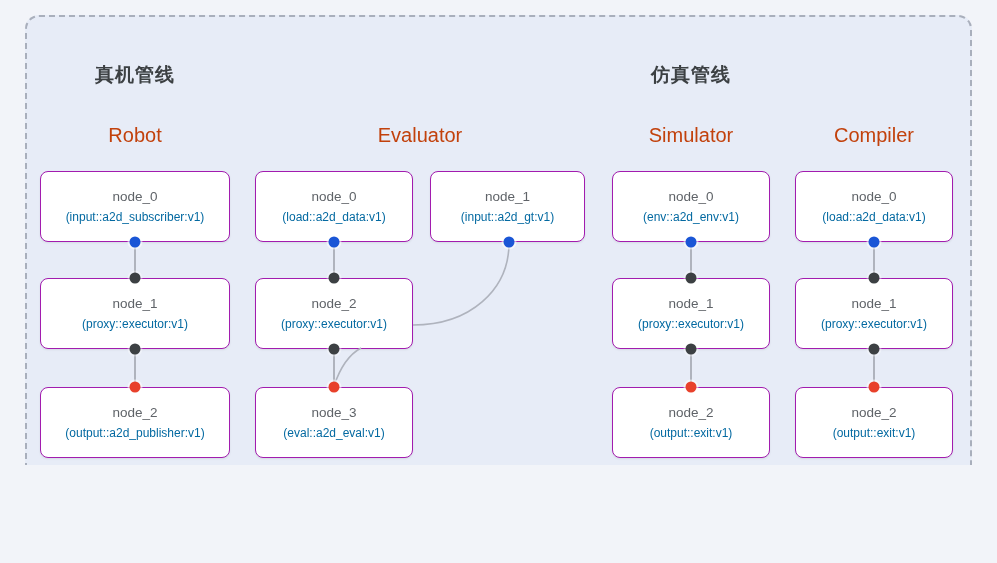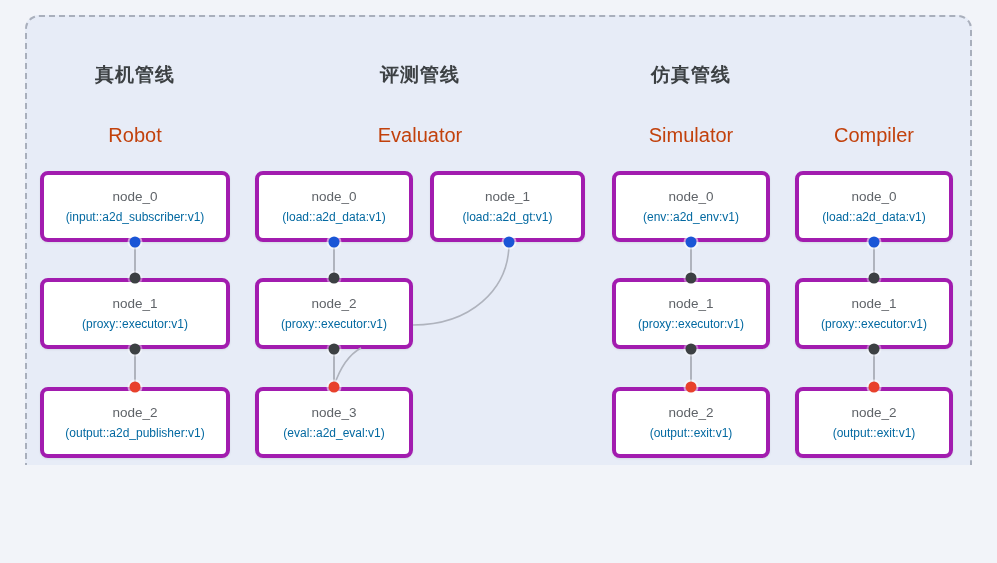--- a/index.html
+++ b/index.html
@@ -60,21 +60,21 @@
     font-size: 20px;
     font-weight: normal;
     color: #c2410c;
     top: 124px;
   }
   
   .node {
     position: absolute;
     box-sizing: border-box;
     background: #FFFFFF;
-    border: 4px solid #a21caf;
+    border: 1px solid #a21caf;
     border-radius: 8px;
     box-shadow: 0 1px 2px rgba(60,64,67,0.10);
     display: flex;
     flex-direction: column;
     align-items: center;
     justify-content: center;
   }
   .node-id {
     font-size: 13.5px;
     color: #5F6368;
@@ -152,31 +152,30 @@
       <div class="dot black" style="left:95px; top:349px;"></div>
       <div class="dot red" style="left:95px; top:387px;"></div>
 
       <div class="node" style="left:0; top:387px; width:190px; height:71px;">
         <div class="node-id">node_2</div>
         <div class="node-type">(output::a2d_publisher:v1)</div>
       </div>
     </div>
 
     <div class="column" style="left:255px; width:330px; height:563px;">
-      <div class="col-title-cn">评测管线</div>
       <div class="col-title-en">Evaluator</div>
 
       <div class="node" style="left:0; top:171px; width:158px; height:71px;">
         <div class="node-id">node_0</div>
         <div class="node-type">(load::a2d_data:v1)</div>
       </div>
 
       <div class="node" style="left:175px; top:171px; width:155px; height:71px;">
         <div class="node-id">node_1</div>
-        <div class="node-type">(load::a2d_gt:v1)</div>
+        <div class="node-type">(input::a2d_gt:v1)</div>
       </div>
 
       <div class="link-v" style="left:79px; top:242px; height:36px;"></div>
       <div class="dot blue" style="left:79px;  top:242px;"></div>
       <div class="dot blue" style="left:254px; top:242px;"></div>
       <div class="dot black" style="left:79px;  top:278px;"></div>
 
       <div class="node" style="left:0; top:278px; width:158px; height:71px;">
         <div class="node-id">node_2</div>
         <div class="node-type">(proxy::executor:v1)</div>

